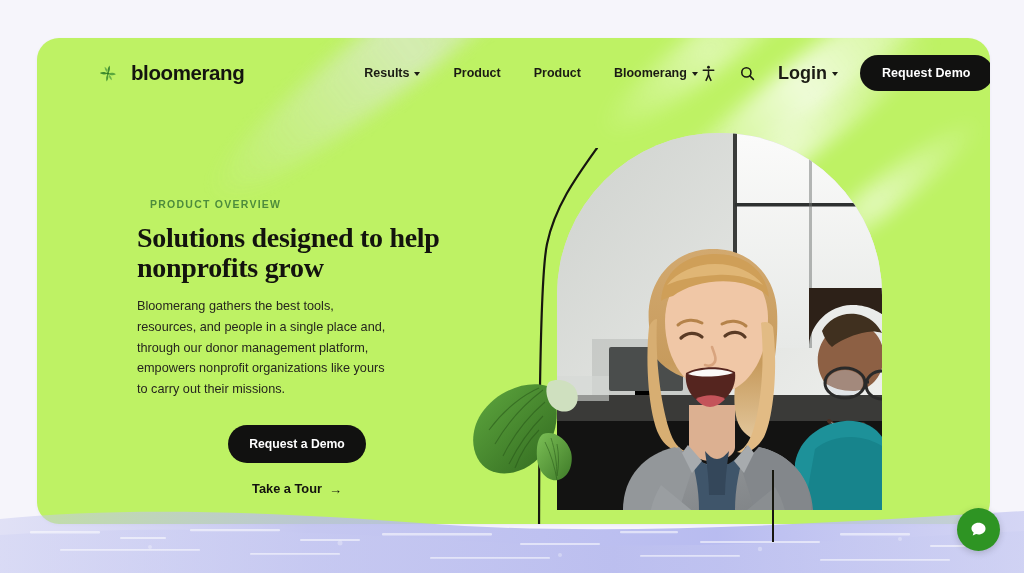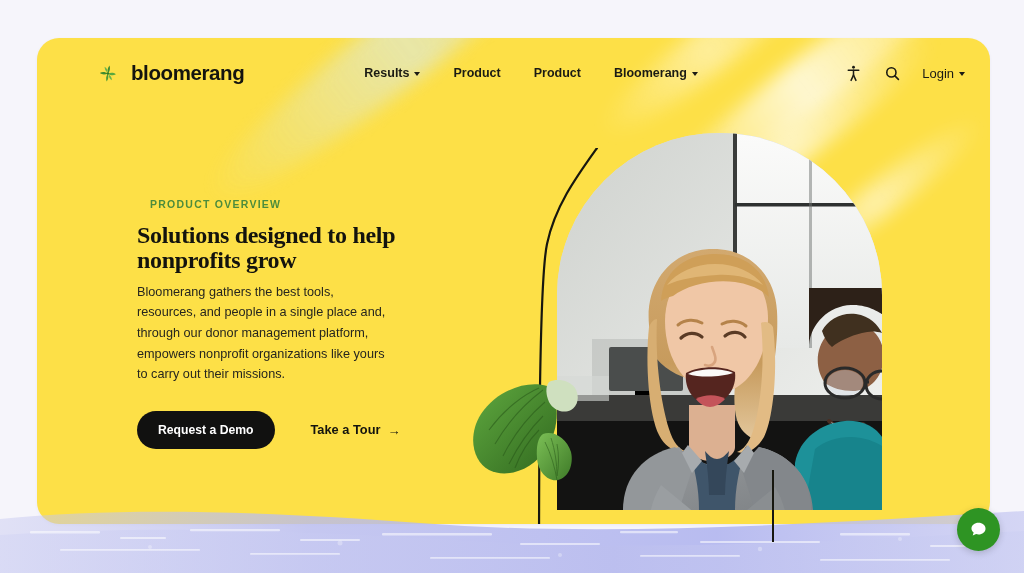--- a/index.html
+++ b/index.html
@@ -28,21 +28,21 @@
   }
   .brush-band svg { position: absolute; left: 0; bottom: 0; }
 
   
   .hero-card {
     position: absolute;
     left: 37px;
     top: 38px;
     width: 953px;
     height: 486px;
-    background: #fde047;
+    background: #bef264;
     border-radius: 22px;
     overflow: hidden;
     box-shadow: 0 1px 3px rgba(90, 90, 130, 0.07);
   }
 
   
   .light-streaks {
     position: absolute;
     inset: 0;
     pointer-events: none;
@@ -123,22 +123,22 @@
   }
   .icon-btn {
     width: 22px; height: 22px;
     display: flex;
     align-items: center;
     justify-content: center;
     cursor: pointer;
     color: #1b1b14;
   }
   .login-link {
-    font-size: 13px;
-    font-weight: 400;
+    font-size: 18px;
+    font-weight: 700;
     color: #1b1b14;
     display: flex;
     align-items: center;
     gap: 5px;
     cursor: pointer;
     margin-left: 2px;
   }
   .btn-demo-nav {
     background: #111110;
     color: #ffffff;
@@ -166,38 +166,39 @@
     font-size: 10.5px;
     font-weight: 700;
     letter-spacing: 1.25px;
     color: #4d8c3c;
     text-transform: uppercase;
     margin-bottom: 13px;
     margin-left: 13px;
   }
   .hero-title {
     font-family: "Liberation Serif", "DejaVu Serif", serif;
-    font-size: 24px;
+    font-size: 28px;
     line-height: 1.06;
     font-weight: 700;
     color: #13130e;
     letter-spacing: -0.3px;
-    margin-bottom: 8px;
+    margin-bottom: 14px;
   }
   .hero-body {
     font-size: 12.7px;
     line-height: 1.62;
     color: #26261e;
     max-width: 258px;
     margin-bottom: 26px;
   }
   .hero-ctas {
     display: flex;
     align-items: center;
-    gap: 36px;
+    gap: 18px;
+    flex-direction: column;
   }
   .btn-demo-primary {
     background: #111110;
     color: #ffffff;
     border: none;
     border-radius: 22px;
     font-family: inherit;
     font-size: 12.2px;
     font-weight: 600;
     padding: 12px 21px;
@@ -329,20 +330,21 @@
       <div class="icon-btn">
         <svg width="15" height="15" viewBox="0 0 16 16" fill="none" stroke="#1b1b14" stroke-width="1.7" stroke-linecap="round">
           <circle cx="6.8" cy="6.8" r="4.9"></circle>
           <path d="M10.5 10.5L14.3 14.3"></path>
         </svg>
       </div>
       <div class="login-link">
         <span>Login</span>
         <i class="caret"></i>
       </div>
+      <button class="btn-demo-nav">Request Demo</button>
     </div>
   </nav>
 
   <div class="hero-left">
     <div class="eyebrow">PRODUCT OVERVIEW</div>
     <h1 class="hero-title">Solutions designed to help nonprofits grow</h1>
     <p class="hero-body">Bloomerang gathers the best tools, resources, and people in a single place and, through our donor management platform, empowers nonprofit organizations like yours to carry out their missions.</p>
     <div class="hero-ctas">
       <button class="btn-demo-primary">Request a Demo</button>
       <div class="link-tour">

